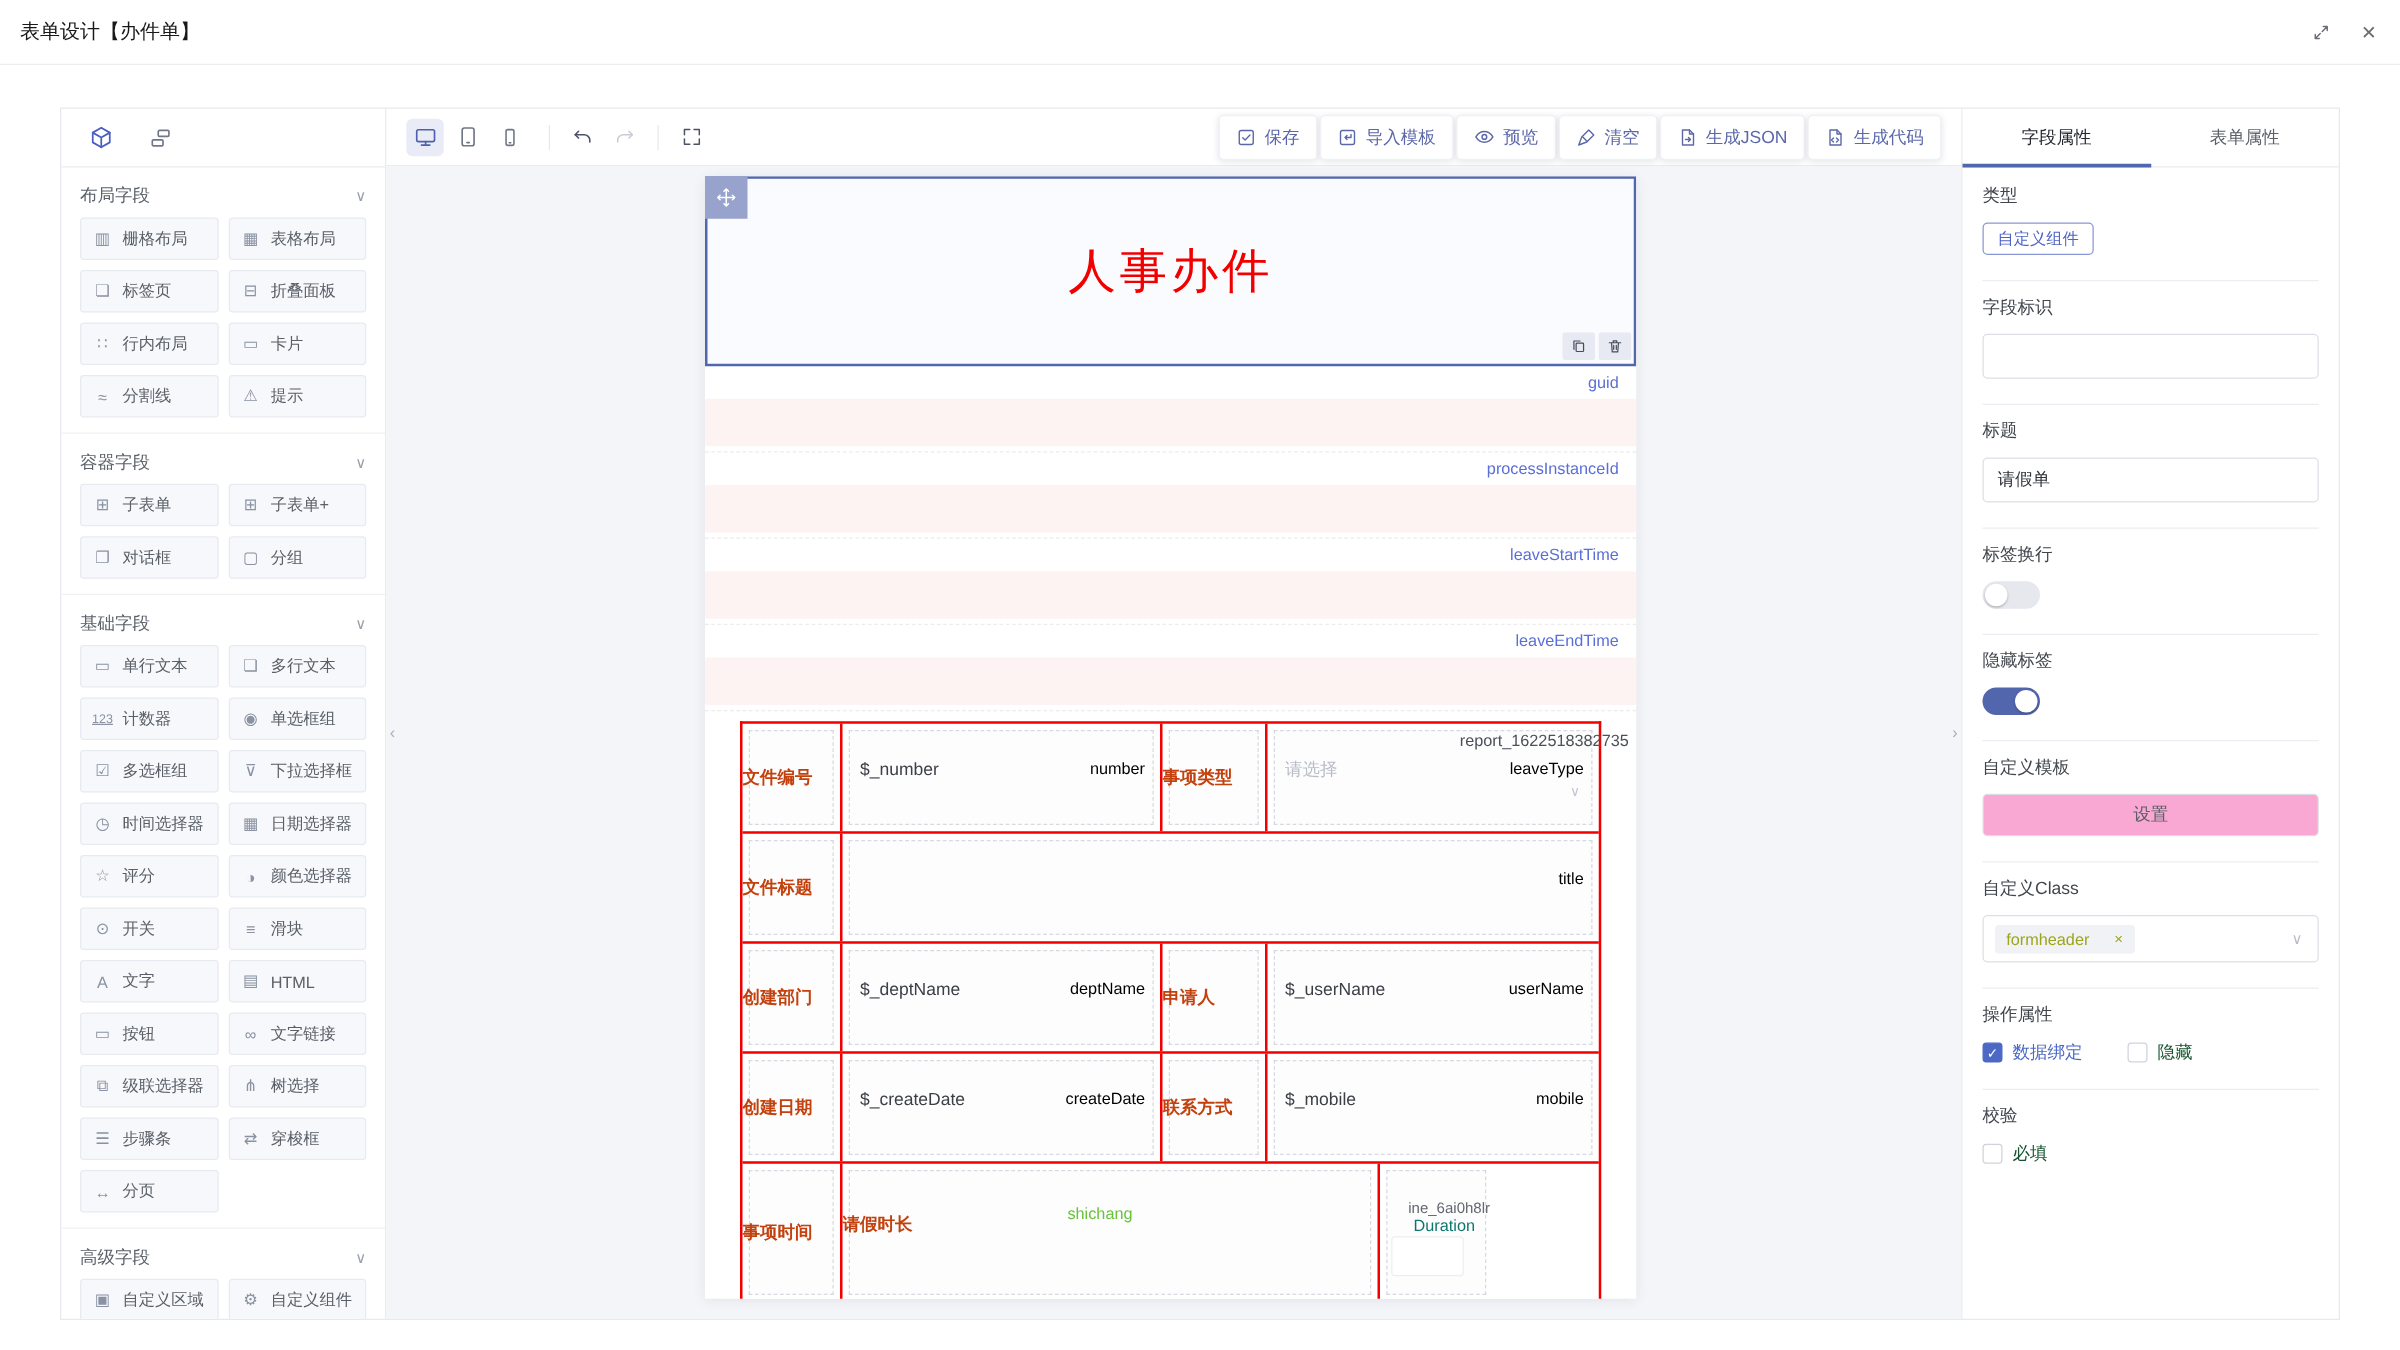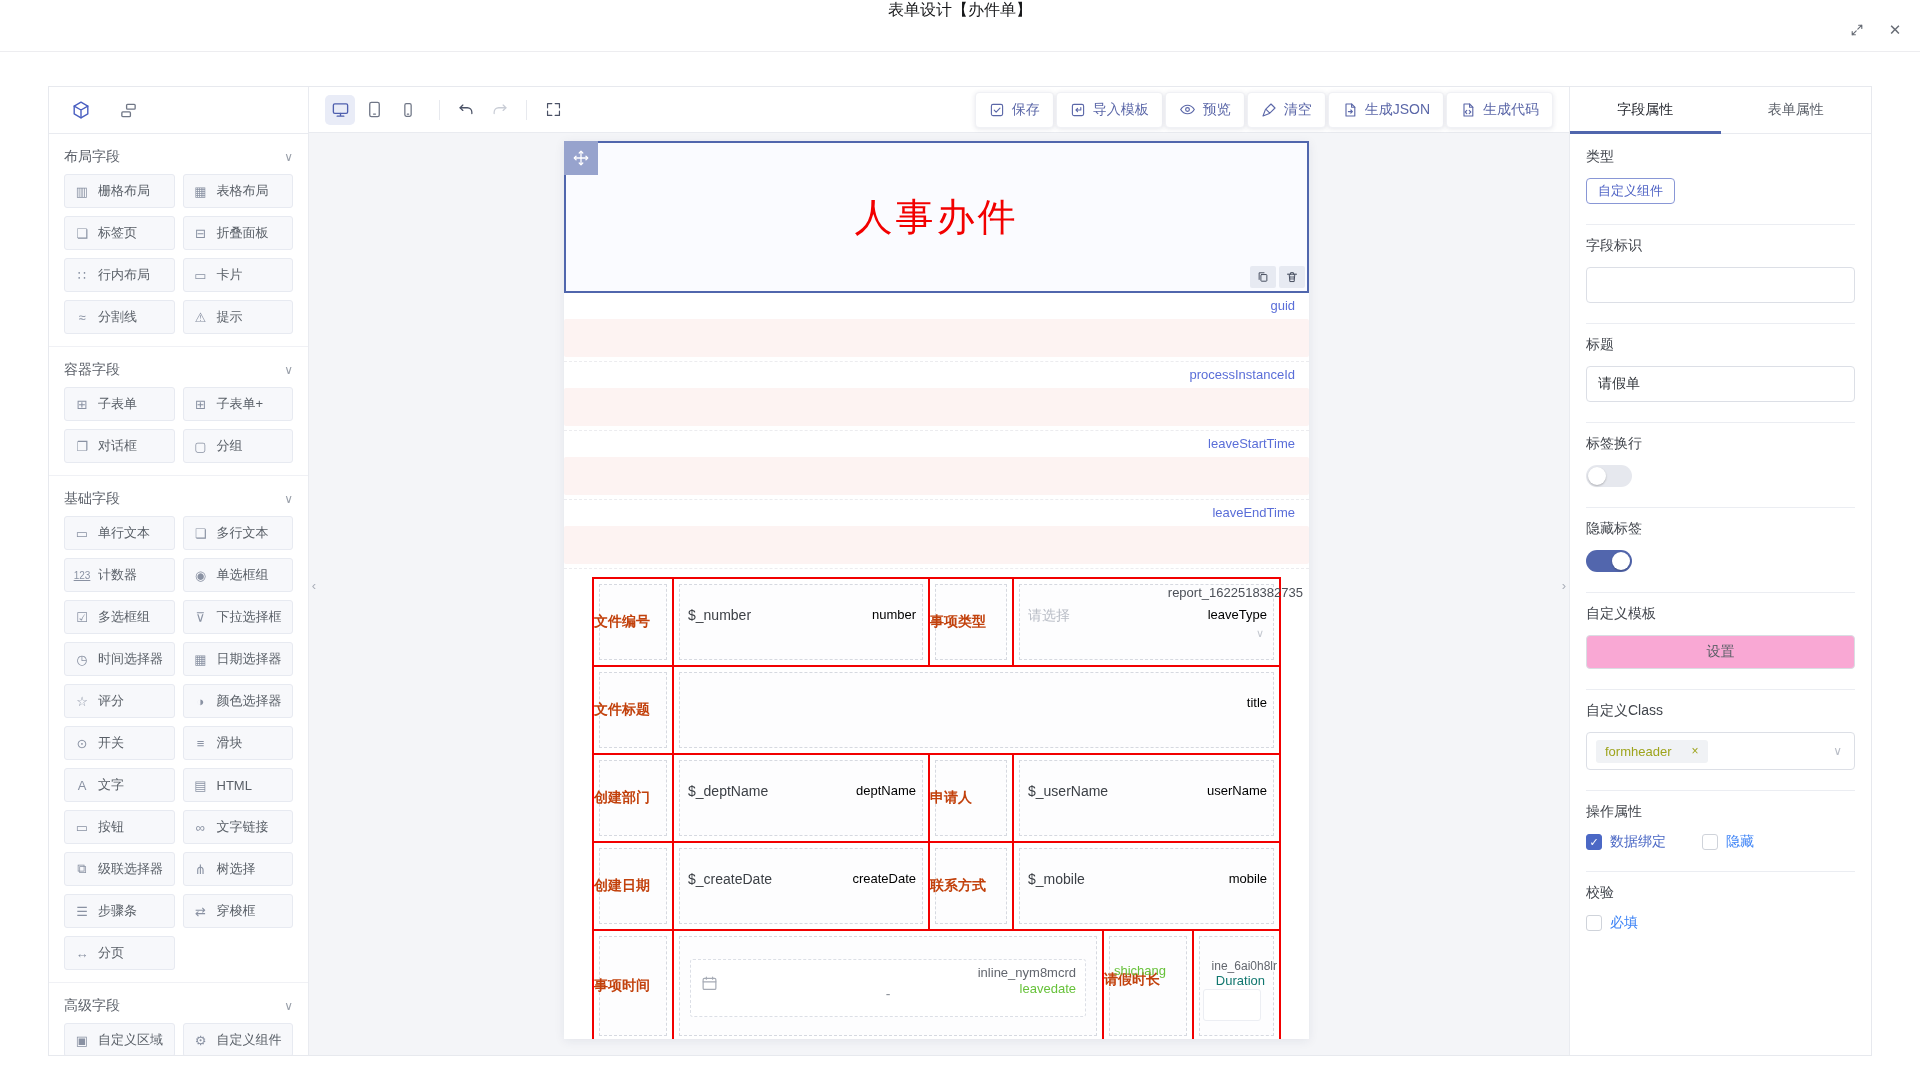--- a/index.html
+++ b/index.html
@@ -1,19 +1,19 @@
 <!DOCTYPE html>
 <html><head>
 <meta charset="utf-8">
 <style>
   html,body{margin:0;padding:0;background:#fff;width:1920px;height:1080px;overflow:hidden;
     font-family:"Liberation Sans","DejaVu Sans",sans-serif;color:#333;}
   
   .titlebar{position:absolute;left:0;top:0;width:1920px;height:52px;border-bottom:1px solid #ededf0;
-    display:flex;align-items:center;padding:0 16px;box-sizing:border-box;background:#fff;flex-direction:column;}
+    display:flex;align-items:center;padding:0 16px;box-sizing:border-box;background:#fff;}
   .titlebar .t{font-size:16px;color:#17181a;}
   .win-ctrls{margin-left:auto;display:flex;gap:20px;color:#676c75;align-items:center;}
   .win-ctrls .wc{width:18px;height:18px;display:flex;align-items:center;justify-content:center;font-size:15px;cursor:pointer;}
   
   .main{position:absolute;left:48px;top:86px;width:1824px;height:970px;border:1px solid #e7e9ee;
     display:flex;box-sizing:border-box;background:#fff;}
   
   .sidebar{width:260px;flex:0 0 260px;border-right:1px solid #e9ebf0;display:flex;flex-direction:column;overflow:hidden;box-sizing:border-box;}
   .sb-top{height:46px;flex:0 0 46px;border-bottom:1px solid #e9ebf0;display:flex;align-items:center;gap:28px;padding:0 22px;}
   .sb-top .vic{display:flex;align-items:center;justify-content:center;color:#707786;cursor:pointer;}
@@ -91,21 +91,21 @@
   .toggle .knob{position:absolute;left:2px;top:2px;width:18px;height:18px;border-radius:50%;background:#fff;box-shadow:0 1px 2px rgba(0,0,0,.25);}
   .toggle.on{background:#5266ad;}
   .toggle.on .knob{left:auto;right:2px;}
   .pbtn{width:100%;height:34px;border:1px solid #dadde3;border-radius:4px;background:#f9a8d4;font-size:14px;color:#5a5f66;
     display:flex;align-items:center;justify-content:center;box-sizing:border-box;cursor:pointer;}
   .pselect{width:100%;height:38px;border:1px solid #dcdfe6;border-radius:4px;display:flex;align-items:center;padding:0 9px;box-sizing:border-box;position:relative;background:#fff;cursor:pointer;}
   .ctag{background:#f0f2f5;color:#9ea41c;font-size:13px;padding:4px 9px;border-radius:3px;display:flex;align-items:center;gap:20px;}
   .ctag .x{font-size:12px;cursor:pointer;}
   .psel-ar{position:absolute;right:12px;color:#b9bdc6;font-size:12px;}
   .cbrow{display:flex;gap:36px;}
-  .cbitem{display:flex;align-items:center;gap:8px;font-size:14px;color:#3b82f6;cursor:pointer;}
+  .cbitem{display:flex;align-items:center;gap:8px;font-size:14px;color:#14532d;cursor:pointer;}
   .cb{width:16px;height:16px;border:1px solid #cfd3da;border-radius:3px;background:#fff;display:flex;align-items:center;justify-content:center;
     font-size:11px;color:#fff;box-sizing:border-box;}
   .cbitem.checked .cb{background:#4b68c5;border-color:#4b68c5;}
   .cbitem.checked{color:#4b68c5;}
   svg{display:block;}
 </style>
 </head>
 <body>
 
 <div class="titlebar">
@@ -533,34 +533,20 @@
                 <div class="dash"></div>
                 <span class="val">$_mobile</span>
                 <span class="fid">mobile</span>
               </div>
             </div>
             <div class="t-row r5">
               <div class="t-cell t-labelcell first">
                 <div class="dash"></div>
                 <span class="txt">事项时间</span>
               </div>
-              <div class="t-cell">
-                <div class="dash"></div>
-                <span class="cid">inline_nym8mcrd</span>
-                <span class="fid-green">leavedate</span>
-                <div class="dr-box">
-                  <span class="cal-ic">
-                    <svg width="17" height="17" viewBox="0 0 20 20" fill="none" stroke="currentColor" stroke-width="1.4" stroke-linecap="round" stroke-linejoin="round">
-                      <rect x="2.5" y="4" width="15" height="13" rx="1.5"></rect>
-                      <path d="M2.5 8h15M6.3 2.5V5M13.7 2.5V5"></path>
-                    </svg>
-                  </span>
-                  <span class="dr-sep">-</span>
-                </div>
-              </div>
               <div class="t-cell t-labelcell">
                 <div class="dash"></div>
                 <span class="gtag">shichang</span>
                 <span class="txt">请假时长</span>
               </div>
               <div class="t-cell">
                 <div class="dash"></div>
                 <span class="cid2">ine_6ai0h8lr</span>
                 <span class="fid2">Duration</span>
                 <div class="du-box"></div>

